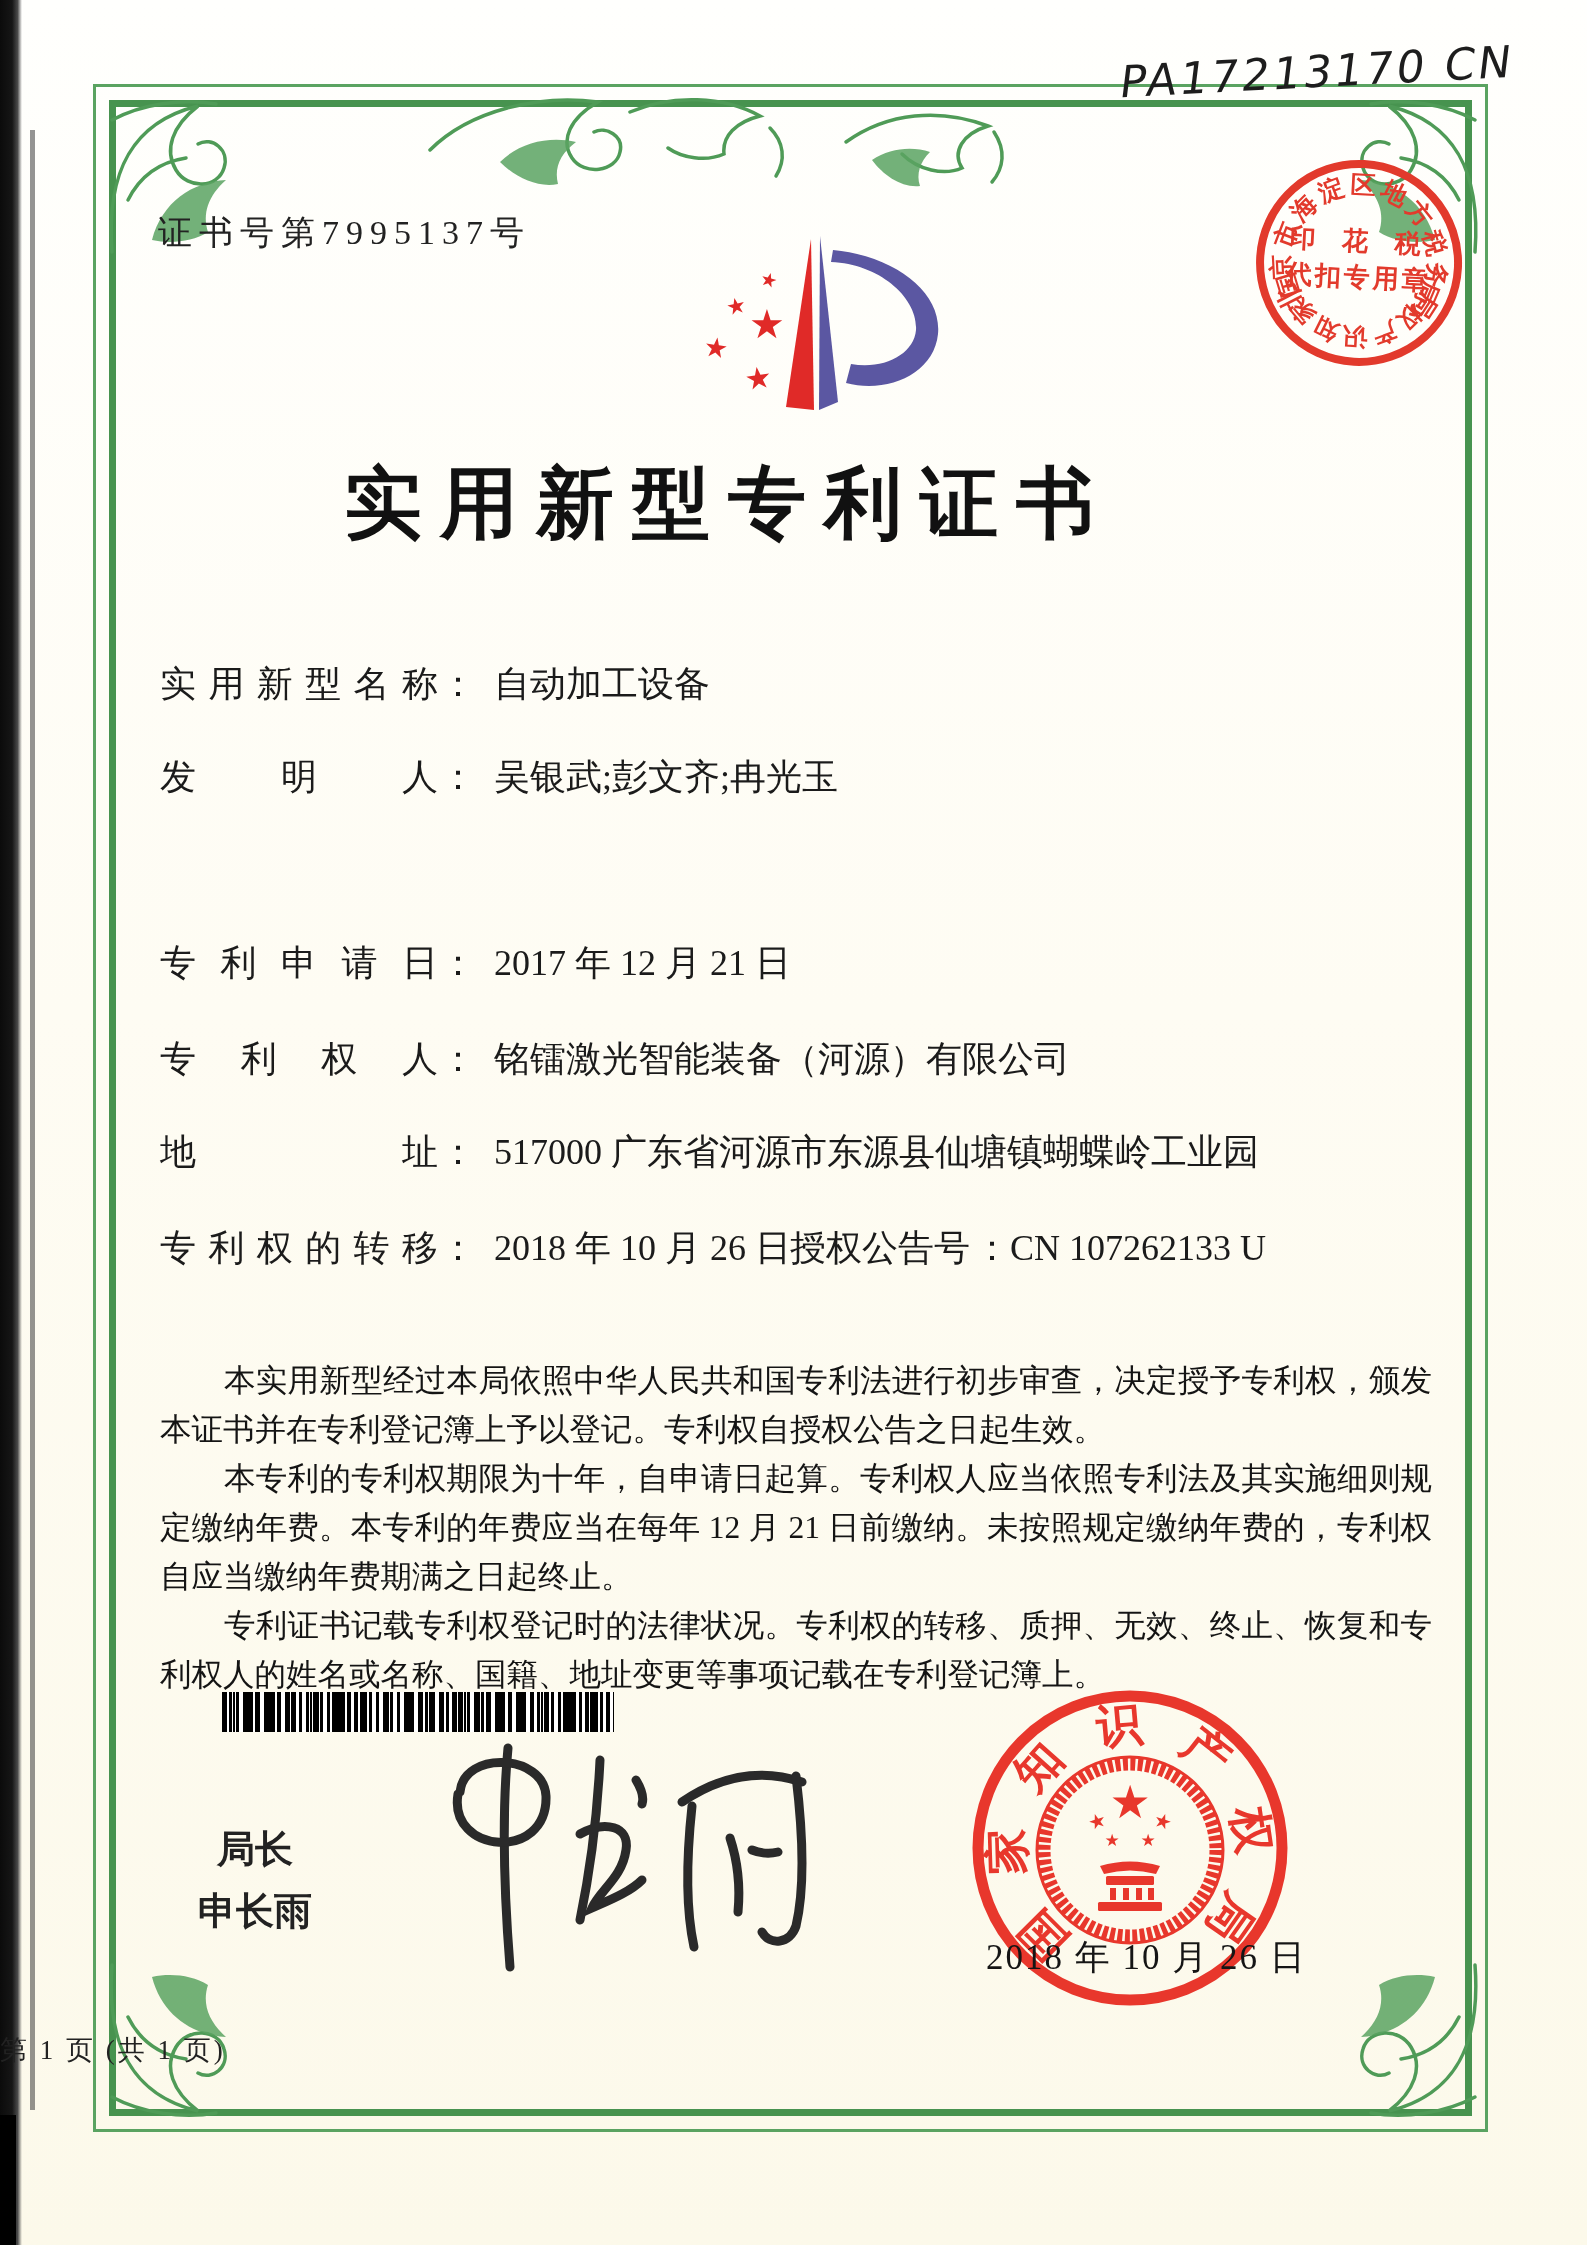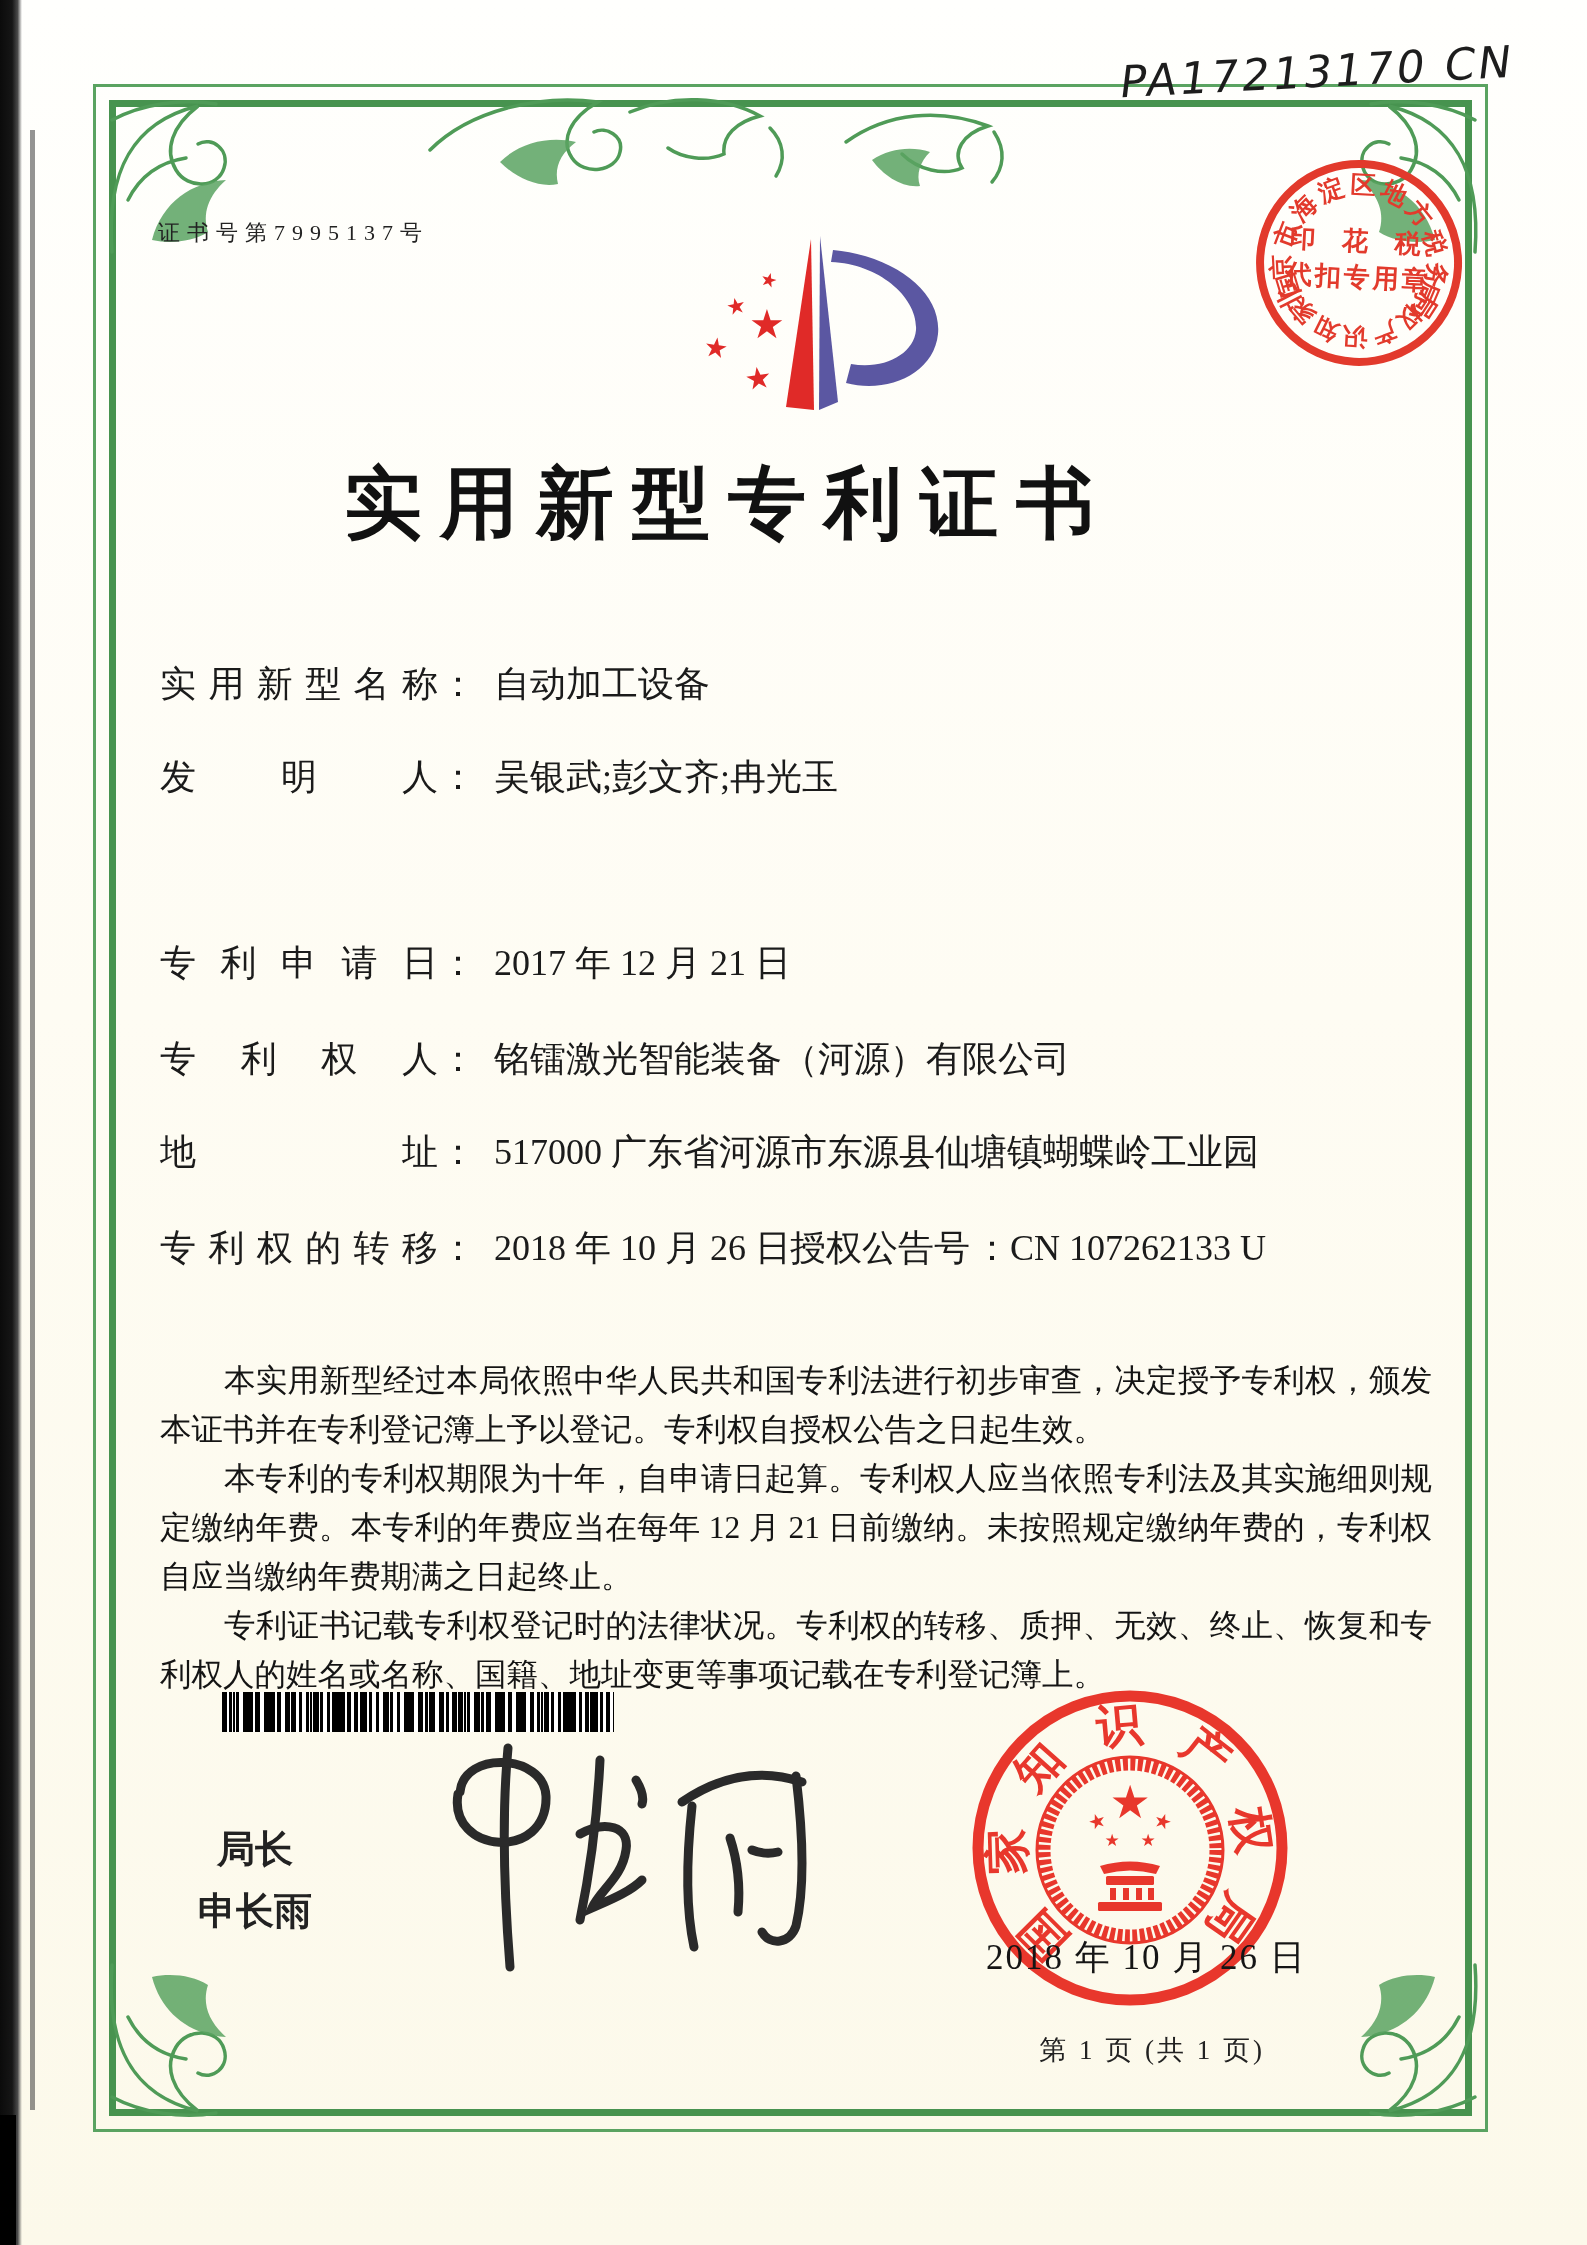--- a/index.html
+++ b/index.html
@@ -13,21 +13,21 @@
     background:linear-gradient(90deg,#0b0b0b 0%,#161616 55%,#4a4a4a 80%,rgba(120,120,120,0) 100%);}
   .scan-line{position:absolute;left:30px;top:130px;width:5px;height:1980px;background:#3d3d3d;opacity:.55;}
   .scan-blob{position:absolute;left:0;bottom:0;width:16px;height:130px;background:#000;}
   
   .frame-outer{position:absolute;left:93px;top:84px;width:1395px;height:2048px;
     border:3px solid #5aa361;box-sizing:border-box;}
   .frame-inner{position:absolute;left:109px;top:100px;width:1363px;height:2016px;
     border:7px solid #47934f;box-sizing:border-box;}
   .ornaments{position:absolute;left:0;top:0;pointer-events:none;}
   
-  .cert-no{position:absolute;left:158px;top:218px;font-size:22px;letter-spacing:7px;color:#222;}
+  .cert-no{position:absolute;left:158px;top:210px;font-size:34px;letter-spacing:7px;color:#222;}
   .handwritten{position:absolute;left:1120px;top:46px;font-family:"DejaVu Sans",sans-serif;
     font-size:44px;font-weight:500;color:#1d1d1d;transform:rotate(-3deg) skewX(-10deg);letter-spacing:3px;}
   .title{position:absolute;left:0;top:452px;width:1438px;text-align:center;
     font-size:78px;font-weight:700;letter-spacing:18px;text-indent:18px;color:#111;}
   
   .field-row{position:absolute;left:160px;width:1280px;font-size:36px;white-space:nowrap;}
   .field-label{display:inline-block;width:278px;text-align:justify;text-align-last:justify;vertical-align:bottom;}
   .field-colon{display:inline-block;margin:0 18px 0 2px;}
   .grant-right{position:absolute;left:630px;top:0;}
   .grant-right .field-label2{margin-right:4px;}
@@ -41,21 +41,21 @@
       repeating-linear-gradient(90deg,#000 0 2px,transparent 2px 11px),
       repeating-linear-gradient(90deg,#000 0 5px,transparent 5px 23px),
       repeating-linear-gradient(90deg,transparent 0 14px,#000 14px 16px,transparent 16px 37px);}
   
   .signer{position:absolute;left:198px;top:1818px;font-family:"DejaVu Sans",sans-serif;
     font-size:38px;font-weight:600;color:#222;line-height:62px;text-align:center;}
   .signature-svg{position:absolute;left:430px;top:1742px;}
   
   .seal-svg{position:absolute;left:960px;top:1678px;}
   .seal-date{position:absolute;left:986px;top:1934px;font-size:35px;letter-spacing:2px;color:#151515;z-index:5;}
-  .footer{position:absolute;left:0;top:2032px;width:1265px;text-align:right;font-size:27px;letter-spacing:3px;color:#222;}
+  .footer{position:absolute;left:0;top:2032px;width:1265px;text-align:left;font-size:27px;letter-spacing:3px;color:#222;}
   .tax-stamp-svg{position:absolute;left:1246px;top:150px;transform:rotate(3deg);}
   .logo-svg{position:absolute;left:660px;top:212px;}
 </style>
 </head>
 <body>
 
 <div id="page">
 
   <div class="scan-strip"></div>
   <div class="scan-line"></div>

